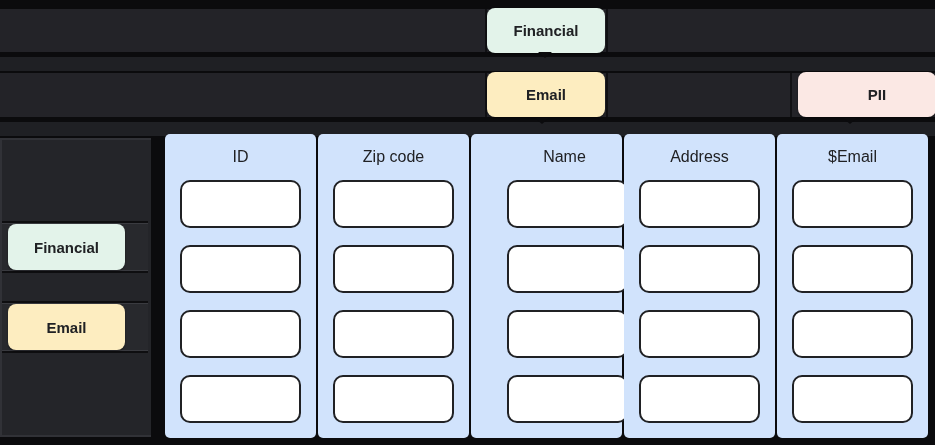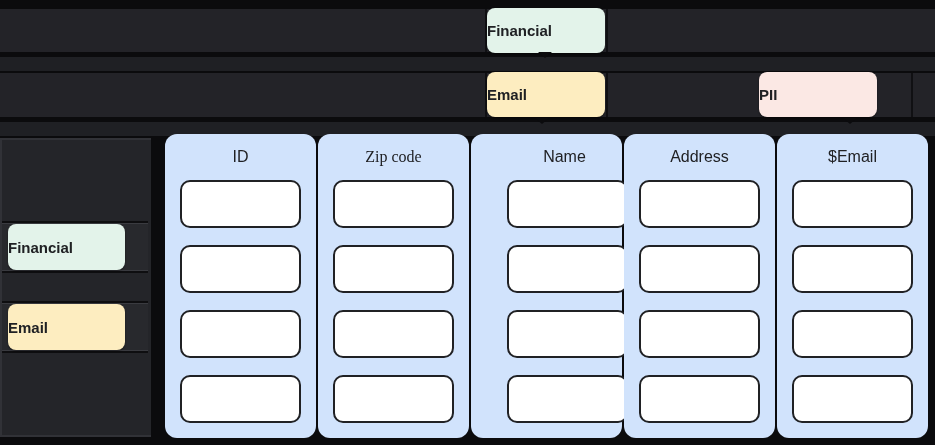--- a/index.html
+++ b/index.html
@@ -15,21 +15,21 @@
   .bar-row1{top:9px;height:43px;}
   .bar-thin1{top:57px;height:14px;background:#1f2024;}
   .bar-row2{top:73px;height:44px;}
   .bar-thin2{top:122px;height:14px;background:#1f2024;}
   .vline{position:absolute;width:2px;background:#101013;}
   .vl-r1{top:9px;height:43px;}
   .vl-r2{top:73px;height:44px;}
   
   .tag{
     position:absolute;
-    display:flex;align-items:center;
+    display:flex;align-items:center;justify-content:center;
     border-radius:8px;
     font-size:15px;font-weight:bold;color:#202124;
     box-shadow:0 1px 2px rgba(0,0,0,0.45);
     cursor:default;
   }
   .tag-top{width:118px;height:45px;}
   .tag-side{width:117px;height:46px;}
   
   .notch{
     position:absolute;width:0;height:0;
@@ -51,21 +51,21 @@
     background:#28292d;
     border-top:2px solid #0e0e10;
     border-bottom:2px solid #0e0e10;
     box-sizing:border-box;
     box-shadow:inset 0 1px 0 #3a3b40, inset 0 -1px 0 #3a3b40;
   }
   
   .col{
     position:absolute;top:134px;width:151px;height:304px;
     background:#d1e3fc;
-    border-radius:12px;
+    border-radius:5px;
     box-sizing:border-box;
   }
   .col-header{
     height:46px;
     display:flex;align-items:center;justify-content:center;
     font-size:16px;color:#202124;
   }
   .cell{
     width:121px;height:48px;
     margin:0 auto 17px auto;
@@ -91,21 +91,21 @@
   <div class="vline vl-r2" style="left:606px"></div>
   <div class="vline vl-r2" style="left:790px"></div>
   <div class="vline vl-r2" style="left:911px"></div>
 
   <div class="tag tag-top" style="left: 487px; top: 8px; background-color: rgb(227, 243, 234);">
     <span>Financial</span>
   </div>
   <div class="tag tag-top" style="left: 487px; top: 72px; background-color: rgb(253, 237, 192);">
     <span>Email</span>
   </div>
-  <div class="tag tag-top" style="left: 759px; top: 72px; background-color: rgb(251, 232, 228);">
+  <div class="tag tag-top" style="left: 798px; top: 72px; background-color: rgb(251, 232, 228); padding-left: 20px;">
     <span>PII</span>
   </div>
 
   <div class="notch" style="left:538px;top:52px"></div>
   <div class="notch" style="left:535px;top:118px"></div>
   <div class="notch" style="left:843px;top:118px"></div>
 
   <div class="sidebar"></div>
   <div class="side-strip" style="top:221px"></div>
   <div class="side-strip" style="top:301px"></div>
@@ -118,21 +118,21 @@
   </div>
 
   <div class="col" style="left: 165px; background-color: rgb(209, 227, 252);">
     <div class="col-header">ID</div>
     <div class="cell"></div>
     <div class="cell"></div>
     <div class="cell"></div>
     <div class="cell"></div>
   </div>
 
-  <div class="col" style="left: 318px; background-color: rgb(209, 227, 252); font-family: Liberation Serif, serif;">
+  <div class="col" style="left: 318px; background-color: rgb(209, 227, 252);">
     <div class="col-header">Zip code</div>
     <div class="cell"></div>
     <div class="cell"></div>
     <div class="cell"></div>
     <div class="cell"></div>
   </div>
 
   <div class="col" style="left: 471px; background-color: rgb(209, 227, 252); padding-left: 36px;">
     <div class="col-header">Name</div>
     <div class="cell"></div>

